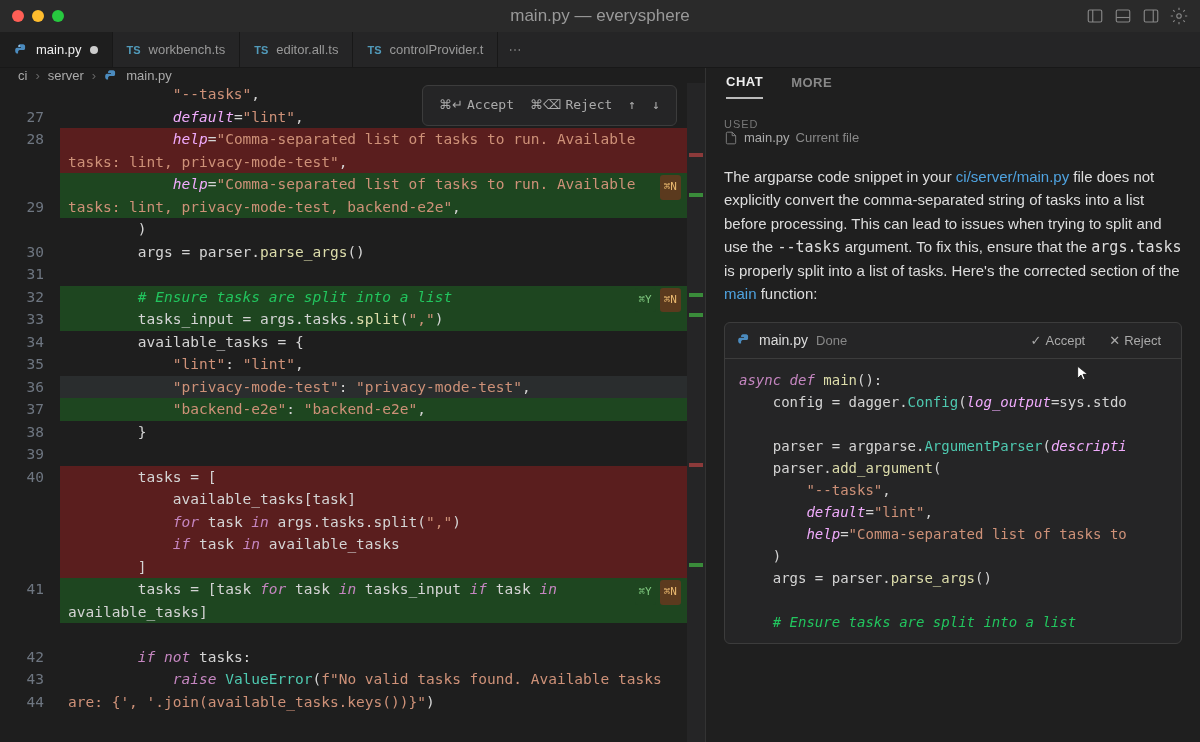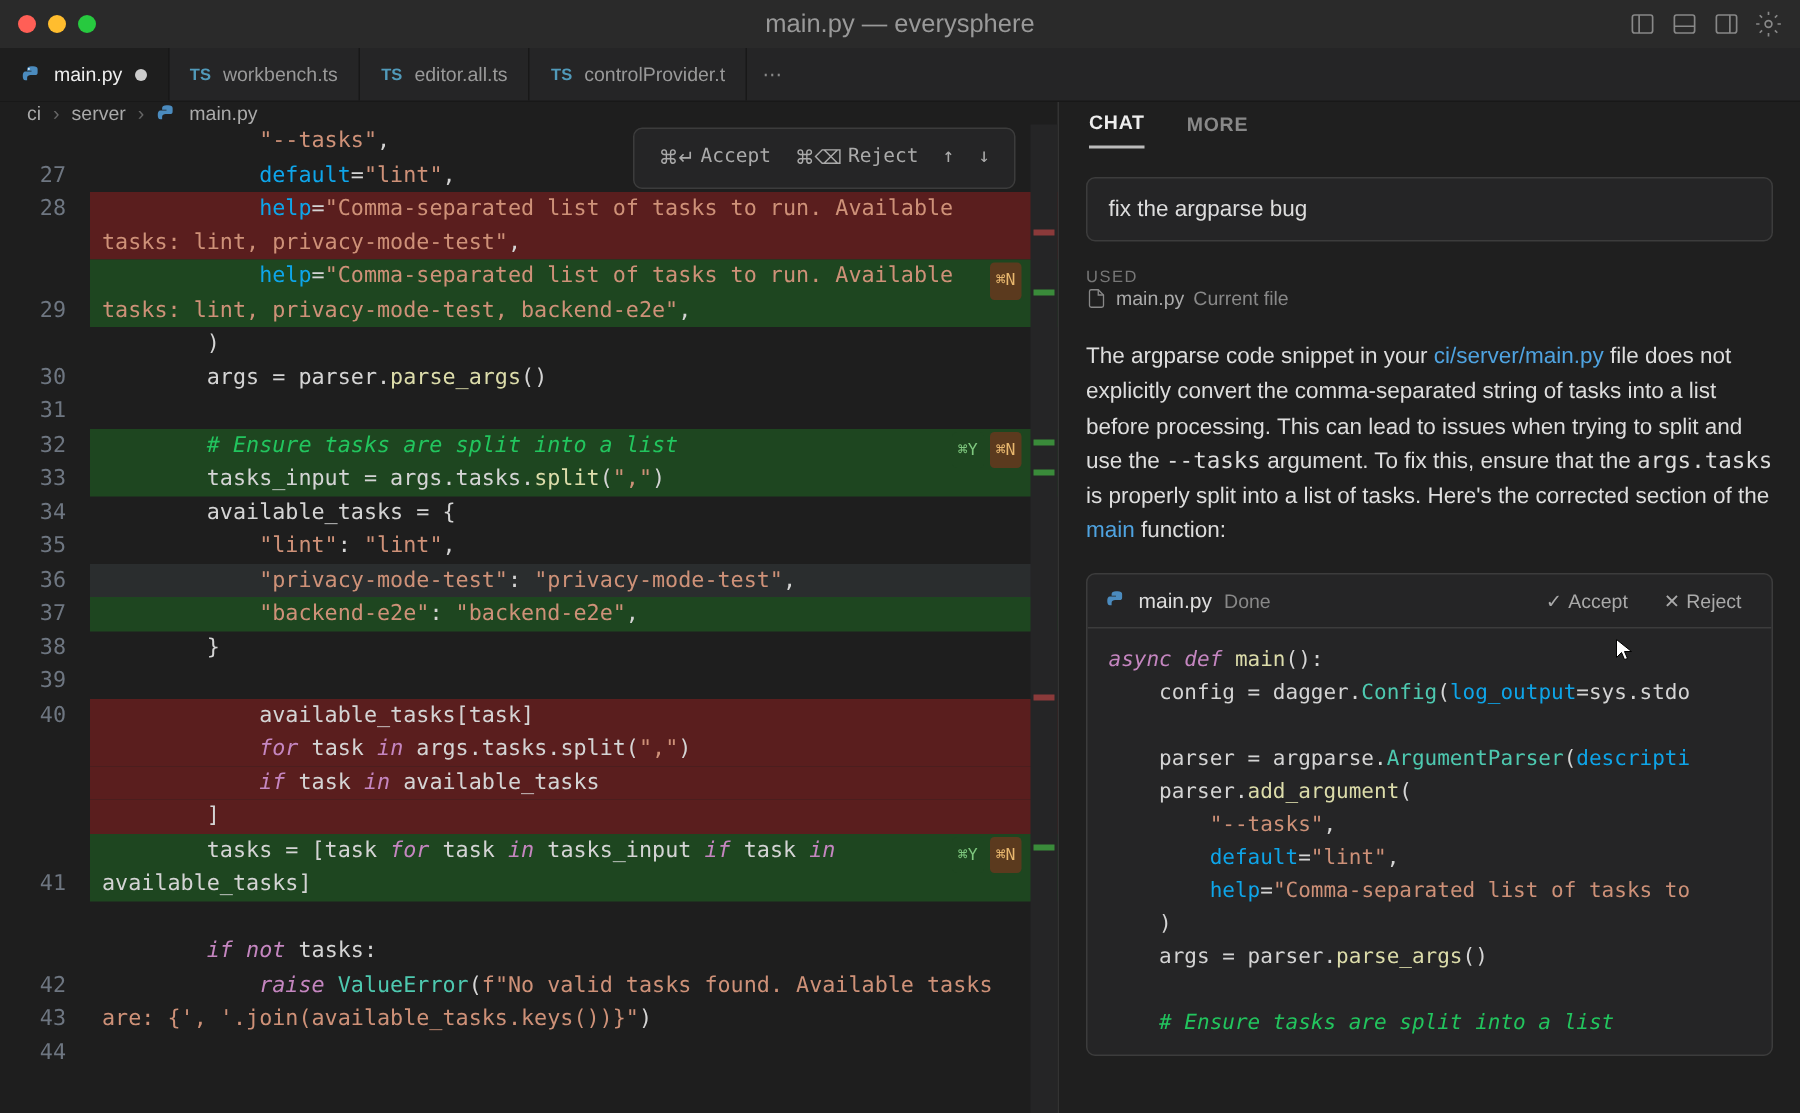--- a/index.html
+++ b/index.html
@@ -150,21 +150,21 @@
   width: 16px;
   height: 16px;
 }
 
 .s-kw { color: #c586c0; font-style: italic; }
 .s-str { color: #ce9178; }
 .s-fn { color: #dcdcaa; }
 .s-cls { color: #4ec9b0; }
 .s-cmt { color: #22c55e; font-style: italic; }
 .s-pun { color: #d4d4d4; }
-.s-arg { color: #0ea5e9; }
+.s-arg { color: #f0abfc; font-style: italic; }
 .minimap { position: absolute; right: 0; top: 0; width: 18px; height: 100%; background: #252526; }
 .minimap .mm { position: absolute; left: 2px; right: 2px; height: 4px; }
 .minimap .mm.del { background: #8b3a3a; }
 .minimap .mm.add { background: #3a8b3a; }
 </style>
 </head>
 <body>
 
 <div class="titlebar">
   <div class="traffic-lights">
@@ -288,20 +288,21 @@
         <div class="code-line add" style="position:relative"><span class="s-pun">        </span><span class="s-cmt"># Ensure tasks are split into a list</span>
           <span class="mini-badge" style="top:2px"><span class="k g">⌘Y</span><span class="k">⌘N</span></span>
         </div>
         <div class="code-line add"><span class="s-pun">        tasks_input = args.tasks.</span><span class="s-fn">split</span><span class="s-pun">(</span><span class="s-str">","</span><span class="s-pun">)</span></div>
         <div class="code-line"><span class="s-pun">        available_tasks = {</span></div>
         <div class="code-line"><span class="s-pun">            </span><span class="s-str">"lint"</span><span class="s-pun">: </span><span class="s-str">"lint"</span><span class="s-pun">,</span></div>
         <div class="code-line hl"><span class="s-pun">            </span><span class="s-str">"privacy-mode-test"</span><span class="s-pun">: </span><span class="s-str">"privacy-mode-test"</span><span class="s-pun">,</span></div>
         <div class="code-line add"><span class="s-pun">            </span><span class="s-str">"backend-e2e"</span><span class="s-pun">: </span><span class="s-str">"backend-e2e"</span><span class="s-pun">,</span></div>
         <div class="code-line"><span class="s-pun">        }</span></div>
         <div class="code-line"></div>
+        <div class="code-line del"><span class="s-pun">        tasks = [</span></div>
         <div class="code-line del"><span class="s-pun">            available_tasks[task]</span></div>
         <div class="code-line del"><span class="s-pun">            </span><span class="s-kw">for</span><span class="s-pun"> task </span><span class="s-kw">in</span><span class="s-pun"> args.tasks.split(</span><span class="s-str">","</span><span class="s-pun">)</span></div>
         <div class="code-line del"><span class="s-pun">            </span><span class="s-kw">if</span><span class="s-pun"> task </span><span class="s-kw">in</span><span class="s-pun"> available_tasks</span></div>
         <div class="code-line del"><span class="s-pun">        ]</span></div>
         <div class="code-line tall add" style="position:relative"><span class="s-pun">        tasks = [task </span><span class="s-kw">for</span><span class="s-pun"> task </span><span class="s-kw">in</span><span class="s-pun"> tasks_input </span><span class="s-kw">if</span><span class="s-pun"> task </span><span class="s-kw">in</span><span class="s-pun"> available_tasks]</span>
           <span class="mini-badge" style="top:2px"><span class="k g">⌘Y</span><span class="k">⌘N</span></span>
         </div>
         <div class="code-line"></div>
         <div class="code-line"><span class="s-pun">        </span><span class="s-kw">if not</span><span class="s-pun"> tasks:</span></div>
         <div class="code-line tall"><span class="s-pun">            </span><span class="s-kw">raise</span><span class="s-pun"> </span><span class="s-cls">ValueError</span><span class="s-pun">(</span><span class="s-str">f"No valid tasks found. Available tasks are: {', '.join(available_tasks.keys())}"</span><span class="s-pun">)</span></div>
@@ -317,21 +318,20 @@
       </div>
     </div>
   </div>
 
   <div class="right-pane">
     <div class="right-tabs">
       <div class="right-tab active">CHAT</div>
       <div class="right-tab">MORE</div>
     </div>
     <div class="chat-body">
-      <div class="chat-input">fix the argparse bug</div>
       <div class="used-label">USED</div>
       <div class="used-file">
         <svg width="14" height="14" viewBox="0 0 24 24" fill="none" stroke="#888" stroke-width="1.5">
             <path d="M14 2H6a2 2 0 0 0-2 2v16a2 2 0 0 0 2 2h12a2 2 0 0 0 2-2V8z"></path>
             <polyline points="14 2 14 8 20 8"></polyline>
           </svg>
         <span>main.py</span>
         <span style="color:#888">Current file</span>
       </div>
       <div class="chat-text">

